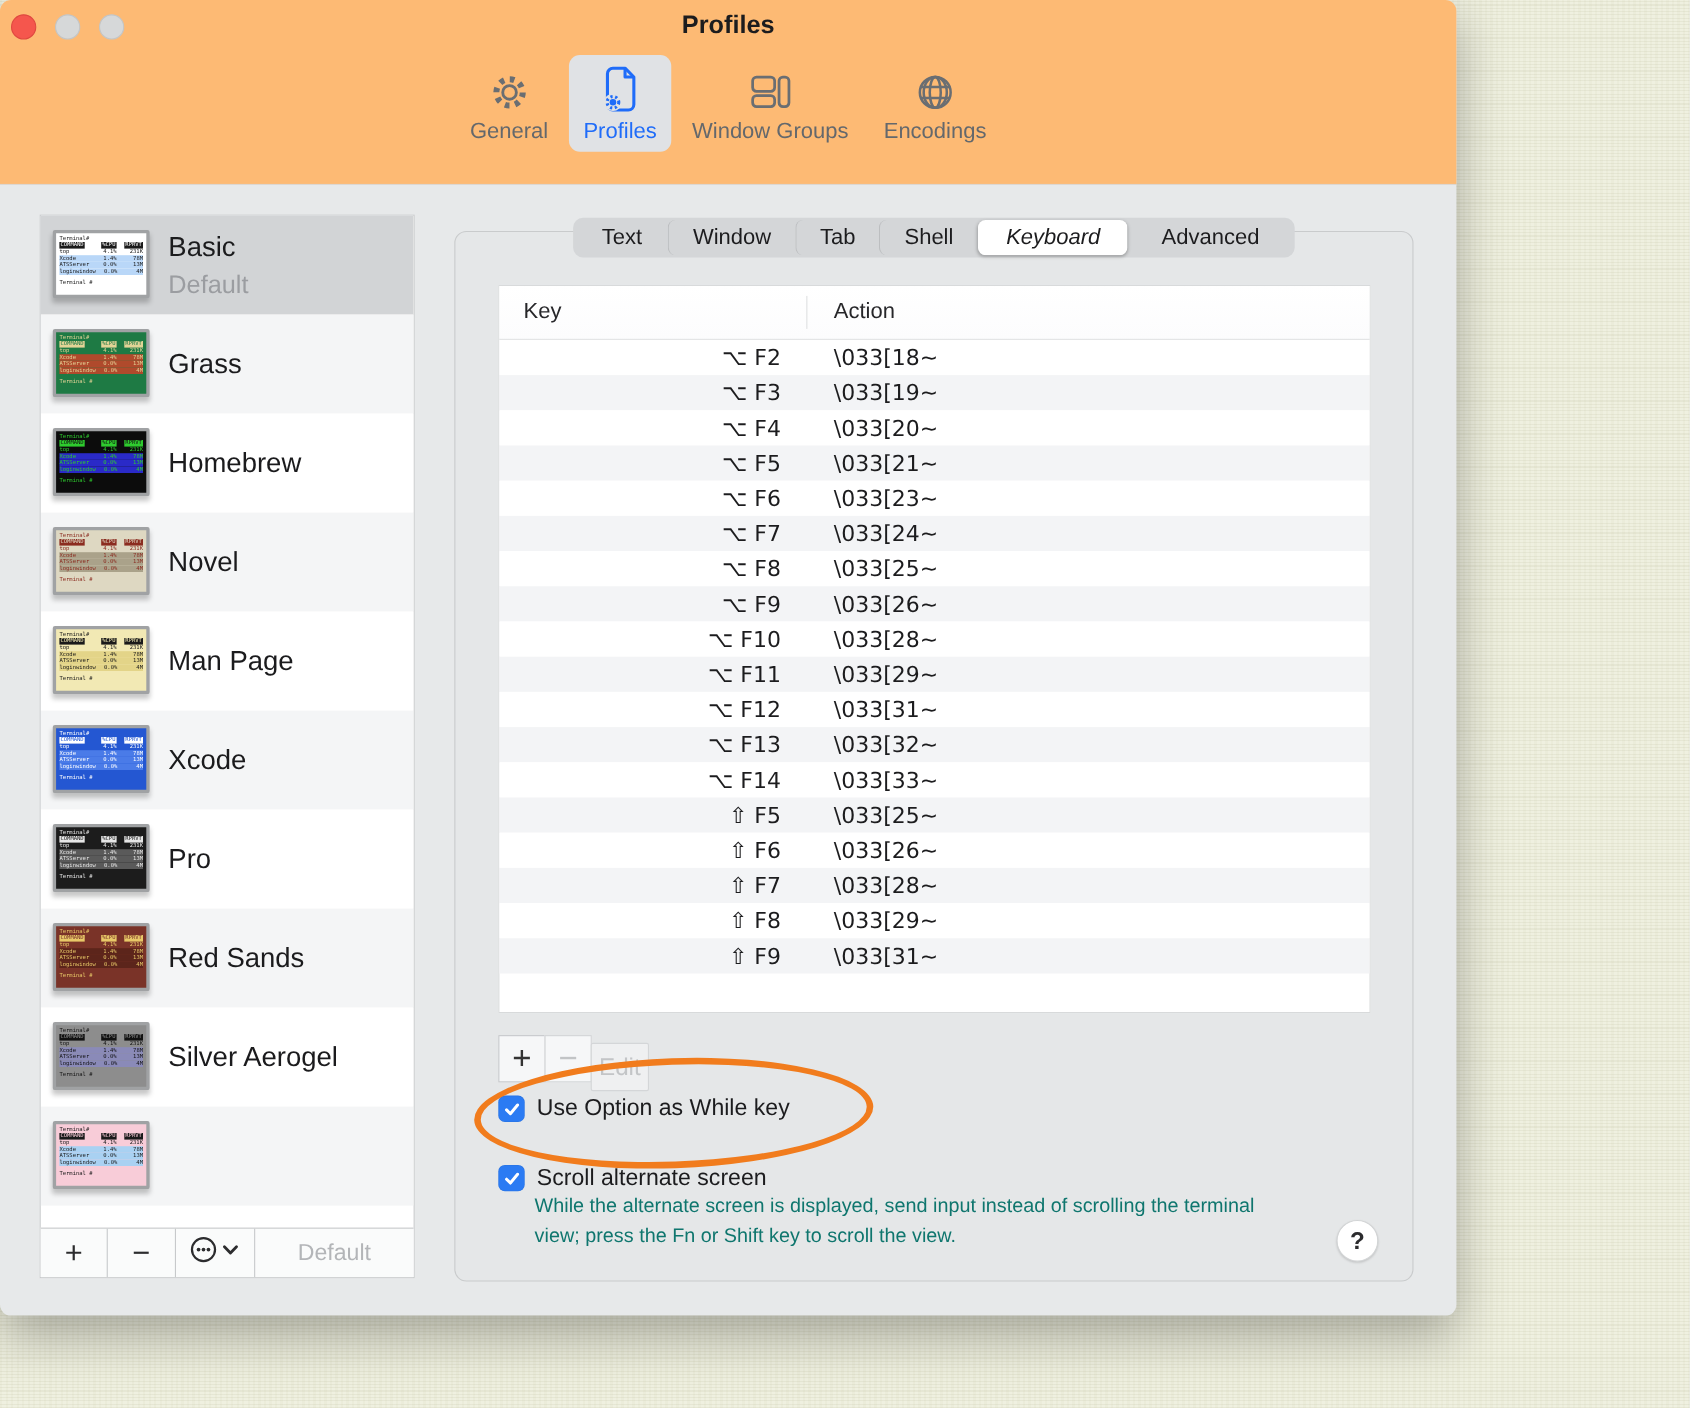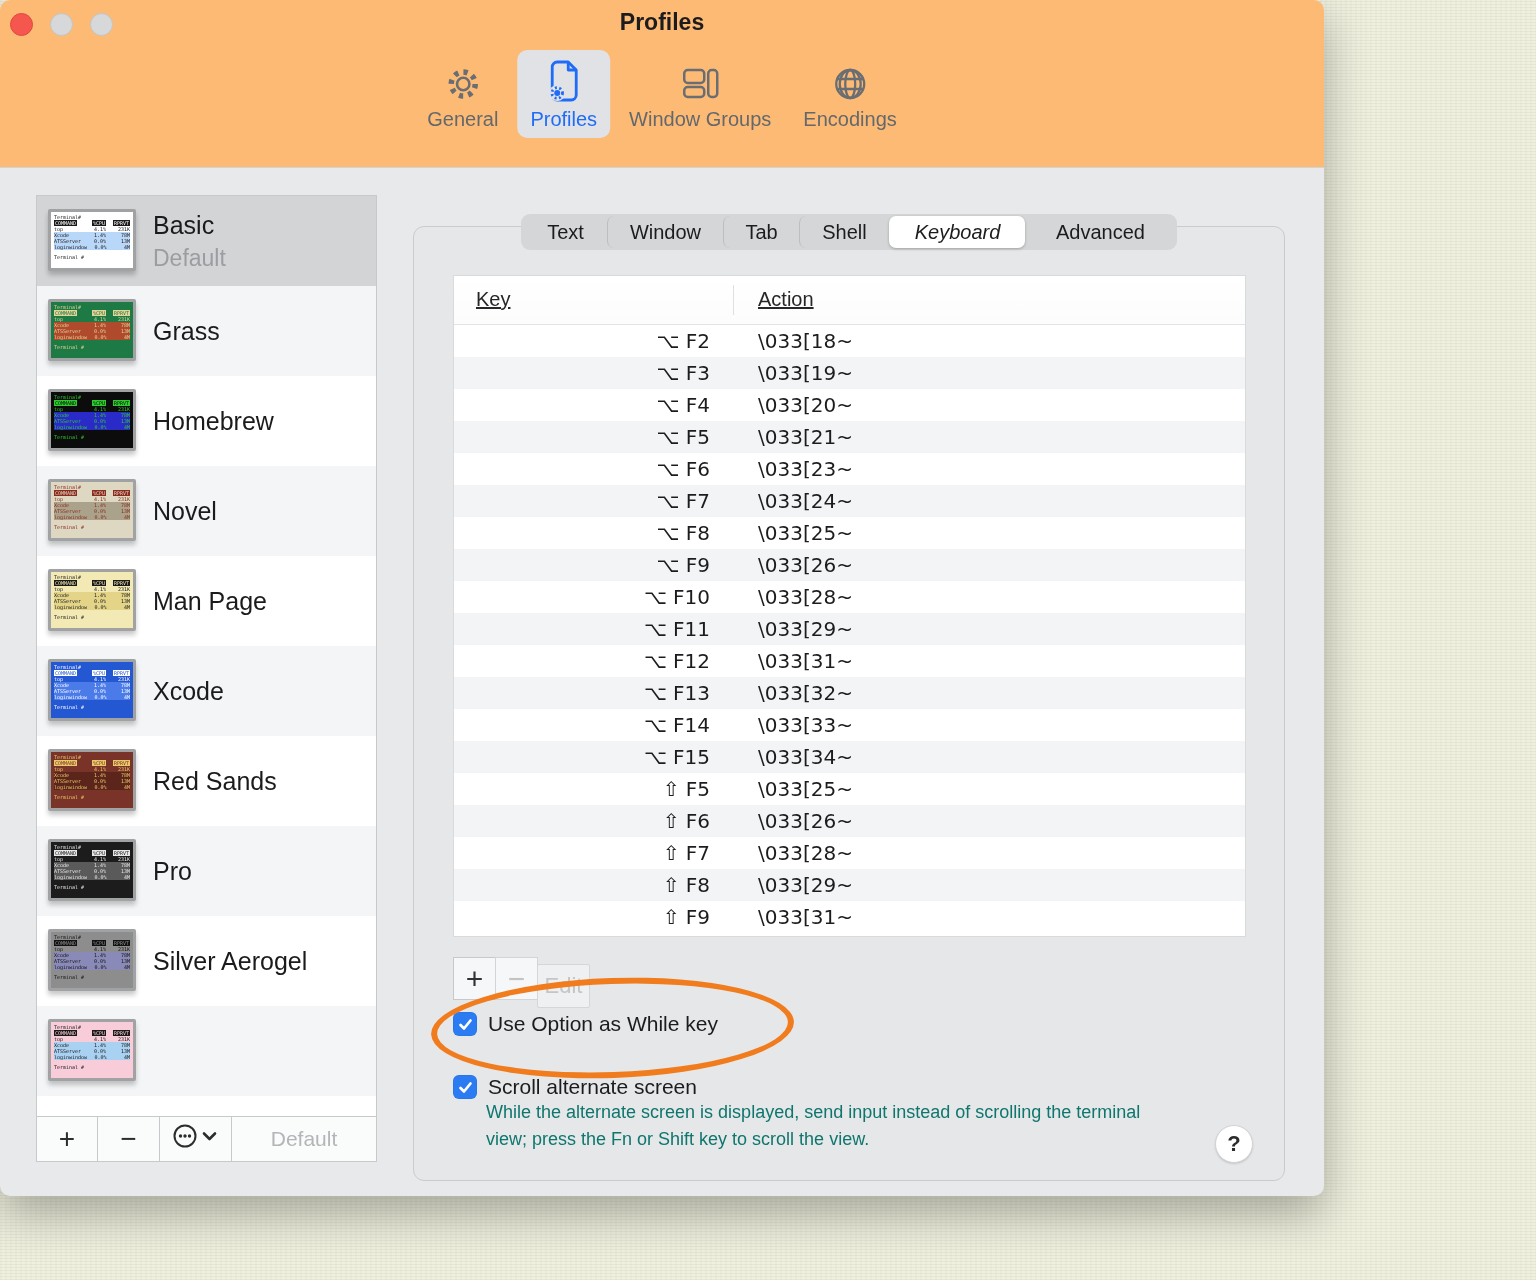--- a/index.html
+++ b/index.html
@@ -78,21 +78,21 @@
   .sf-btn {
     border-right:1px solid #c7c9cb; display:flex; align-items:center; justify-content:center;
     font-size:28px; color:#2c2c2e;
   }
   .sf-add { width:61px; } .sf-remove { width:62px; } .sf-more { width:72px; }
   .sf-default { flex:1; border-right:none; font-size:21px; color:#b3b5b8; }
 
   
   .panel {
     position:absolute; left:413px; top:210px; width:872px; height:955px;
-    background:#e5e7e8; border:1px solid #c9cbcc; border-radius:11px;margin-top:16px;
+    background:#e5e7e8; border:1px solid #c9cbcc; border-radius:11px;
   }
   .segmented {
     position:absolute; top:-13px; left:50%; transform:translateX(-50%);
     height:36px; background:#d4d6d8; border-radius:9px;
     display:flex; align-items:center; padding:2px;
   }
   .seg {
     height:32px; display:flex; align-items:center; justify-content:center;
     font-size:20px; color:#1c1c1e; border-radius:7px; position:relative;
     border-left:1px solid #bcbec0;
@@ -101,21 +101,21 @@
   .seg.selected { background:#fff; box-shadow:0 1px 3px rgba(0,0,0,.25); border-left-color:transparent; }
   .seg.selected + .seg { border-left-color:transparent; }
   .seg:nth-child(1){width:84px;} .seg:nth-child(2){width:116px;} .seg:nth-child(3){width:76px;}
   .seg:nth-child(4){width:90px;} .seg:nth-child(5){width:136px;font-style:italic;} .seg:nth-child(6){width:150px;}
 
   .key-table {
     position:absolute; left:39px; top:48px; width:793px; height:662px;
     background:#fff; border:1px solid #d8dadb;
   }
   .thead { height:49px; border-bottom:1px solid #e2e3e4; position:relative; background:linear-gradient(#ffffff,#fcfcfd); }
-  .th { position:absolute; top:12px; font-size:20px; color:#27272a;text-decoration:underline; }
+  .th { position:absolute; top:12px; font-size:20px; color:#27272a; }
   .th-key { left:22px; } .th-action { left:304px; }
   .col-div { position:absolute; left:279px; top:9px; bottom:9px; width:1px; background:#dfe0e1; }
   .tbody { font-family:"DejaVu Sans", "Liberation Sans", sans-serif; }
   .krow { height:32px; display:flex; align-items:center; background:#fff; }
   .krow:nth-child(even) { background:#f3f4f6; }
   .cell-key { width:256px; text-align:right; font-size:20px; color:#1c1c1e; }
   .cell-action { margin-left:48px; font-size:20px; color:#1c1c1e; }
 
   .sq-btn {
     position:absolute; width:43px; height:43px; display:flex; align-items:center; justify-content:center;
@@ -425,20 +425,55 @@
               <span class="tm">4M</span>
      </div>
     <div class="tprompt">Terminal #</div>
   </div>
           <div class="pname-wrap">
        <span class="pname">Xcode</span>
 
      </div>
         </div>
         <div class="profile">
+          <div class="thumb" style="background:#1c1c1c;color:#e6e6e6">
+    <div class="ttl">Terminal#</div>
+    <div class="trow">
+              <span><span class="chip" style="background:#e6e6e6;color:#1c1c1c">COMMAND</span></span>
+      <span class="tc"><span class="chip" style="background:#e6e6e6;color:#1c1c1c">%CPU</span></span>
+      <span class="tm"><span class="chip" style="background:#e6e6e6;color:#1c1c1c">RPRVT</span></span>
+            </div>
+    <div class="trow" style="">
+       <span>top</span>
+              <span class="tc">4.1%</span>
+              <span class="tm">231K</span>
+     </div>
+            <div class="trow" style="background:#5a5a5a">
+       <span>Xcode</span>
+              <span class="tc">1.4%</span>
+              <span class="tm">78M</span>
+     </div>
+            <div class="trow" style="background:#5a5a5a">
+       <span>ATSServer</span>
+              <span class="tc">0.0%</span>
+              <span class="tm">13M</span>
+     </div>
+            <div class="trow" style="background:#5a5a5a">
+       <span>loginwindow</span>
+              <span class="tc">0.0%</span>
+              <span class="tm">4M</span>
+     </div>
+    <div class="tprompt">Terminal #</div>
+  </div>
+          <div class="pname-wrap">
+       <span class="pname">Pro</span>
+
+     </div>
+        </div>
+        <div class="profile">
           <div class="thumb" style="background:#7a3328;color:#e8c868">
     <div class="ttl">Terminal#</div>
     <div class="trow">
               <span><span class="chip" style="background:#e8c868;color:#7a3328">COMMAND</span></span>
       <span class="tc"><span class="chip" style="background:#e8c868;color:#7a3328">%CPU</span></span>
       <span class="tm"><span class="chip" style="background:#e8c868;color:#7a3328">RPRVT</span></span>
             </div>
     <div class="trow" style="">
        <span>top</span>
               <span class="tc">4.1%</span>
@@ -456,55 +491,20 @@
      </div>
             <div class="trow" style="background:#5c251b">
        <span>loginwindow</span>
               <span class="tc">0.0%</span>
               <span class="tm">4M</span>
      </div>
     <div class="tprompt">Terminal #</div>
   </div>
           <div class="pname-wrap">
        <span class="pname">Red Sands</span>
-
-     </div>
-        </div>
-        <div class="profile">
-          <div class="thumb" style="background:#1c1c1c;color:#e6e6e6">
-    <div class="ttl">Terminal#</div>
-    <div class="trow">
-              <span><span class="chip" style="background:#e6e6e6;color:#1c1c1c">COMMAND</span></span>
-      <span class="tc"><span class="chip" style="background:#e6e6e6;color:#1c1c1c">%CPU</span></span>
-      <span class="tm"><span class="chip" style="background:#e6e6e6;color:#1c1c1c">RPRVT</span></span>
-            </div>
-    <div class="trow" style="">
-       <span>top</span>
-              <span class="tc">4.1%</span>
-              <span class="tm">231K</span>
-     </div>
-            <div class="trow" style="background:#5a5a5a">
-       <span>Xcode</span>
-              <span class="tc">1.4%</span>
-              <span class="tm">78M</span>
-     </div>
-            <div class="trow" style="background:#5a5a5a">
-       <span>ATSServer</span>
-              <span class="tc">0.0%</span>
-              <span class="tm">13M</span>
-     </div>
-            <div class="trow" style="background:#5a5a5a">
-       <span>loginwindow</span>
-              <span class="tc">0.0%</span>
-              <span class="tm">4M</span>
-     </div>
-    <div class="tprompt">Terminal #</div>
-  </div>
-          <div class="pname-wrap">
-       <span class="pname">Pro</span>
 
      </div>
         </div>
         <div class="profile">
           <div class="thumb" style="background:#8d8d8d;color:#121212">
     <div class="ttl">Terminal#</div>
     <div class="trow">
               <span><span class="chip" style="background:#121212;color:#8d8d8d">COMMAND</span></span>
       <span class="tc"><span class="chip" style="background:#121212;color:#8d8d8d">%CPU</span></span>
       <span class="tm"><span class="chip" style="background:#121212;color:#8d8d8d">RPRVT</span></span>
@@ -649,24 +649,20 @@
           </div>
           <div class="krow">
             <span class="cell-key">⌥ F13</span>
             <span class="cell-action">\033[32~</span>
           </div>
           <div class="krow">
             <span class="cell-key">⌥ F14</span>
             <span class="cell-action">\033[33~</span>
           </div>
           <div class="krow">
-            <span class="cell-key">⌥ F15</span>
-            <span class="cell-action">\033[34~</span>
-          </div>
-          <div class="krow">
             <span class="cell-key">⇧ F5</span>
             <span class="cell-action">\033[25~</span>
           </div>
           <div class="krow">
             <span class="cell-key">⇧ F6</span>
             <span class="cell-action">\033[26~</span>
           </div>
           <div class="krow">
             <span class="cell-key">⇧ F7</span>
             <span class="cell-action">\033[28~</span>

